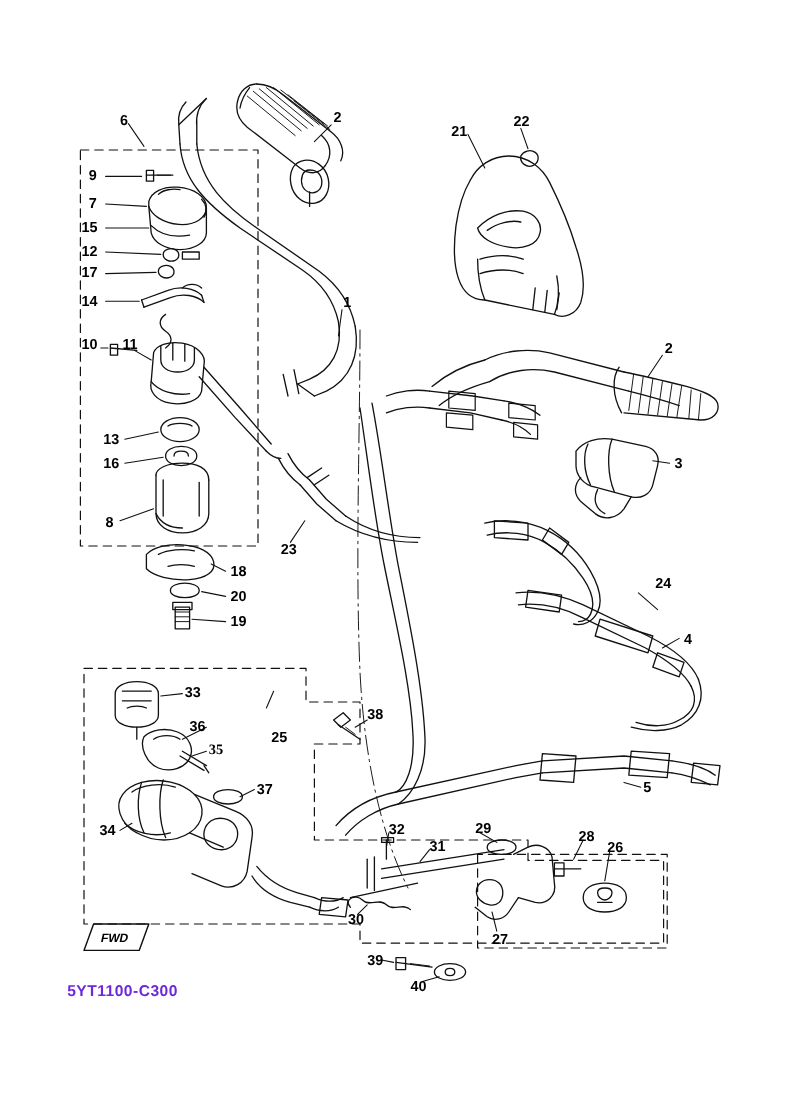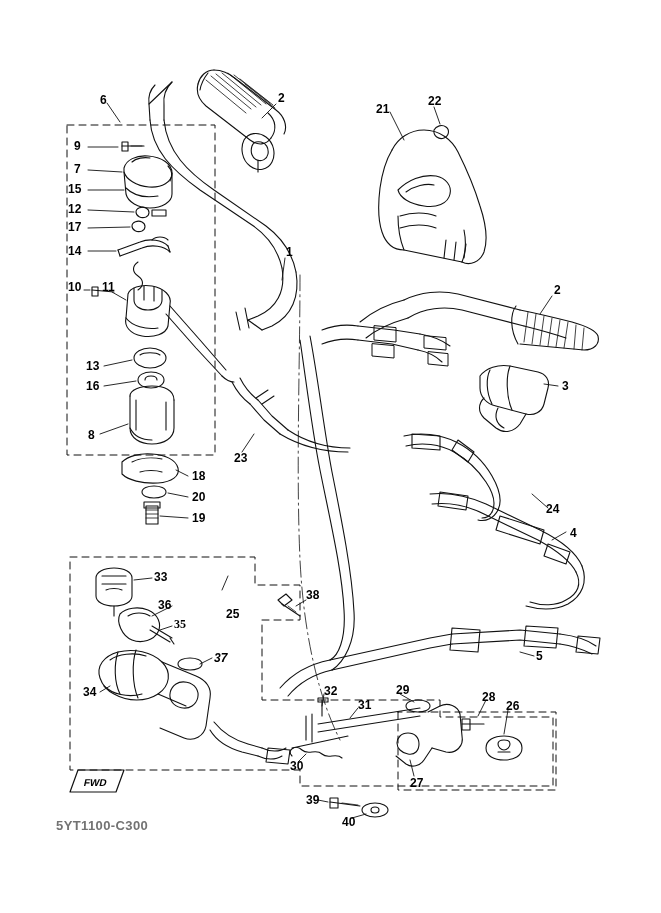--- a/index.html
+++ b/index.html
@@ -34,21 +34,21 @@
     white-space: nowrap;
   }
   #partno {
     position: absolute;
     left: 56px;
     top: 818px;
     font-family: "Liberation Sans", sans-serif;
     font-size: 13px;
     font-weight: 700;
     letter-spacing: 0.4px;
-    color: #737373;
+    color: #6d28d9;
   }
   #fwd-label {
     position: absolute;
     left: 84px;
     top: 777px;
     font-family: "Liberation Sans", sans-serif;
     font-size: 10px;
     font-weight: 700;
     color: #000;
     transform: skewX(-12deg);
@@ -403,27 +403,27 @@
   <div class="callout" style="left:192px;  top:470px;">18</div>
   <div class="callout" style="left:192px;  top:491px;">20</div>
   <div class="callout" style="left:192px;  top:512px;">19</div>
   <div class="callout" style="left:278px; top:92px;">2</div>
   <div class="callout" style="left:286px;  top:246px;">1</div>
   <div class="callout" style="left:376px;  top:103px;">21</div>
   <div class="callout" style="left:428px;  top:95px;">22</div>
   <div class="callout" style="left:554px; top:284px;">2</div>
   <div class="callout" style="left:562px;  top:380px;">3</div>
   <div class="callout" style="left:234px;  top:452px;">23</div>
-  <div class="callout" style="left:546px;  top:503px;text-align:center;">24</div>
+  <div class="callout" style="left:546px;  top:480px;text-align:center;">24</div>
   <div class="callout" style="left:570px;  top:527px;">4</div>
   <div class="callout" style="left:536px;  top:650px;">5</div>
   <div class="callout" style="left:154px;  top:571px;">33</div>
   <div class="callout" style="left:158px;  top:599px;">36</div>
   <div class="callout" style="left:174px;  top:618px;font-family:Liberation Serif, serif;">35</div>
-  <div class="callout" style="left:214px;  top:652px;font-style:italic;">37</div>
+  <div class="callout" style="left:214px;  top:652px;">37</div>
   <div class="callout" style="left:83px;   top:686px;">34</div>
   <div class="callout" style="left:226px;  top:564px;margin-top:44px;">25</div>
   <div class="callout" style="left:306px;  top:589px;">38</div>
   <div class="callout" style="left:324px;  top:685px;text-align:center;">32</div>
   <div class="callout" style="left:358px;  top:699px;">31</div>
   <div class="callout" style="left:396px;  top:684px;">29</div>
   <div class="callout" style="left:482px;  top:691px;">28</div>
   <div class="callout" style="left:506px;  top:700px;">26</div>
   <div class="callout" style="left:410px;  top:777px;">27</div>
   <div class="callout" style="left:290px;  top:760px;">30</div>

